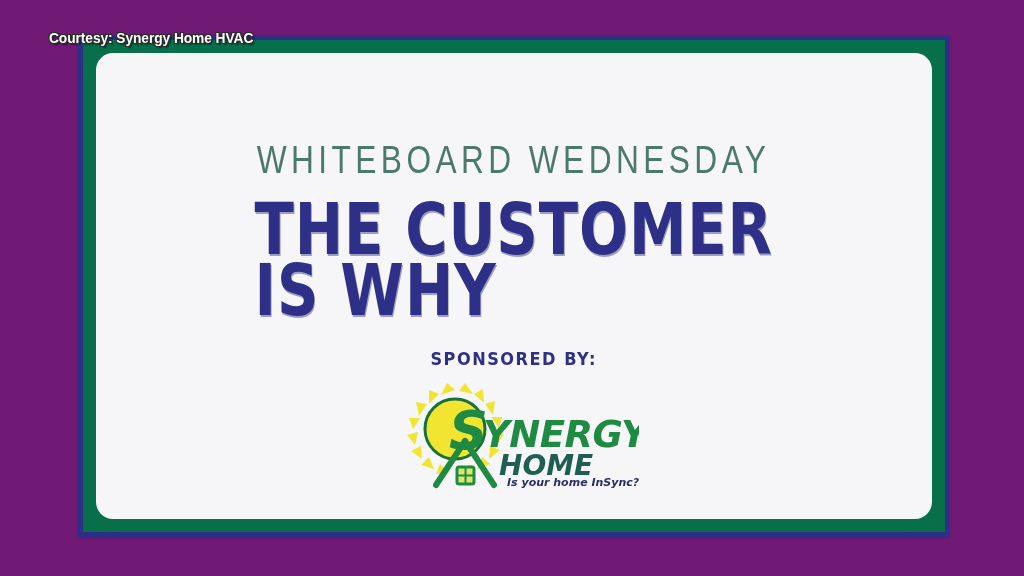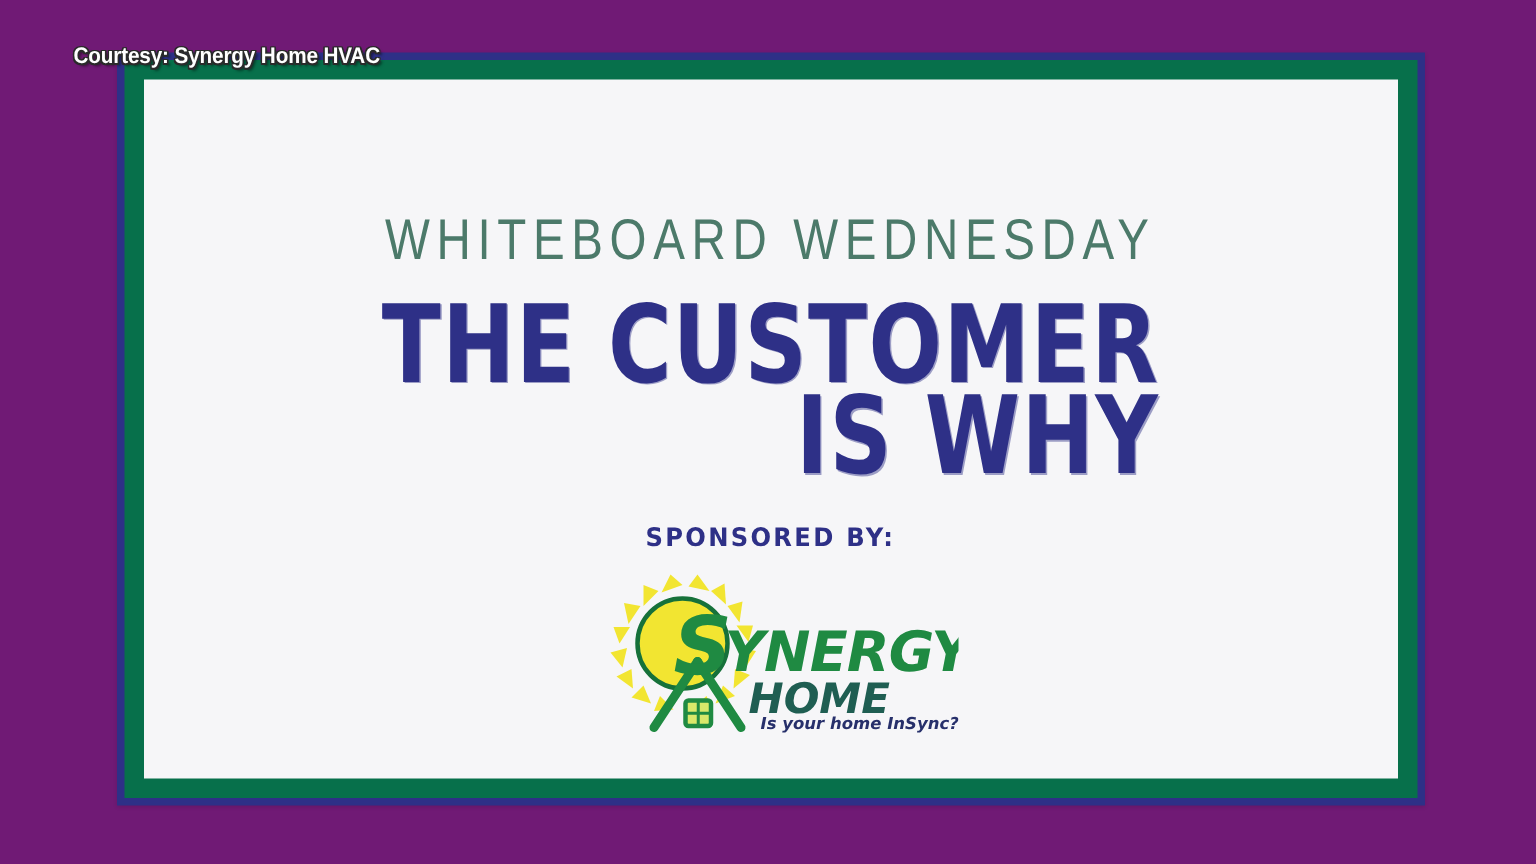--- a/index.html
+++ b/index.html
@@ -50,38 +50,39 @@
     background:#07704b;                  
     padding:13px;
   }
   #slide-inner {
     position:relative;
     width:100%; height:100%;
     background:#f6f6f8;                  
     display:flex;
     flex-direction:column;
     align-items:center;
+    border-radius:17px;
   }
 
   
   #kicker {
     margin-top:88px;
     font-family:"Liberation Sans Narrow","Liberation Sans",sans-serif;
     font-weight:300;
     font-size:33px;
     letter-spacing:4.6px;
     color:#4c7a6a;
     transform:scaleY(1.16) scaleX(0.96);
     white-space:nowrap;
   }
 
   
   #headline {
     margin-top:22px;
-    text-align:right;
+    text-align:left;
     color:#2e3087;
     font-family:"DejaVu Sans","Liberation Sans",sans-serif;
     font-weight:bold;
     line-height:0.92;
     letter-spacing:0.5px;
     text-shadow:1px 1px 0 rgba(46,48,135,.45);
   }
   #headline .hl {
     display:block;
     font-size:62px;

